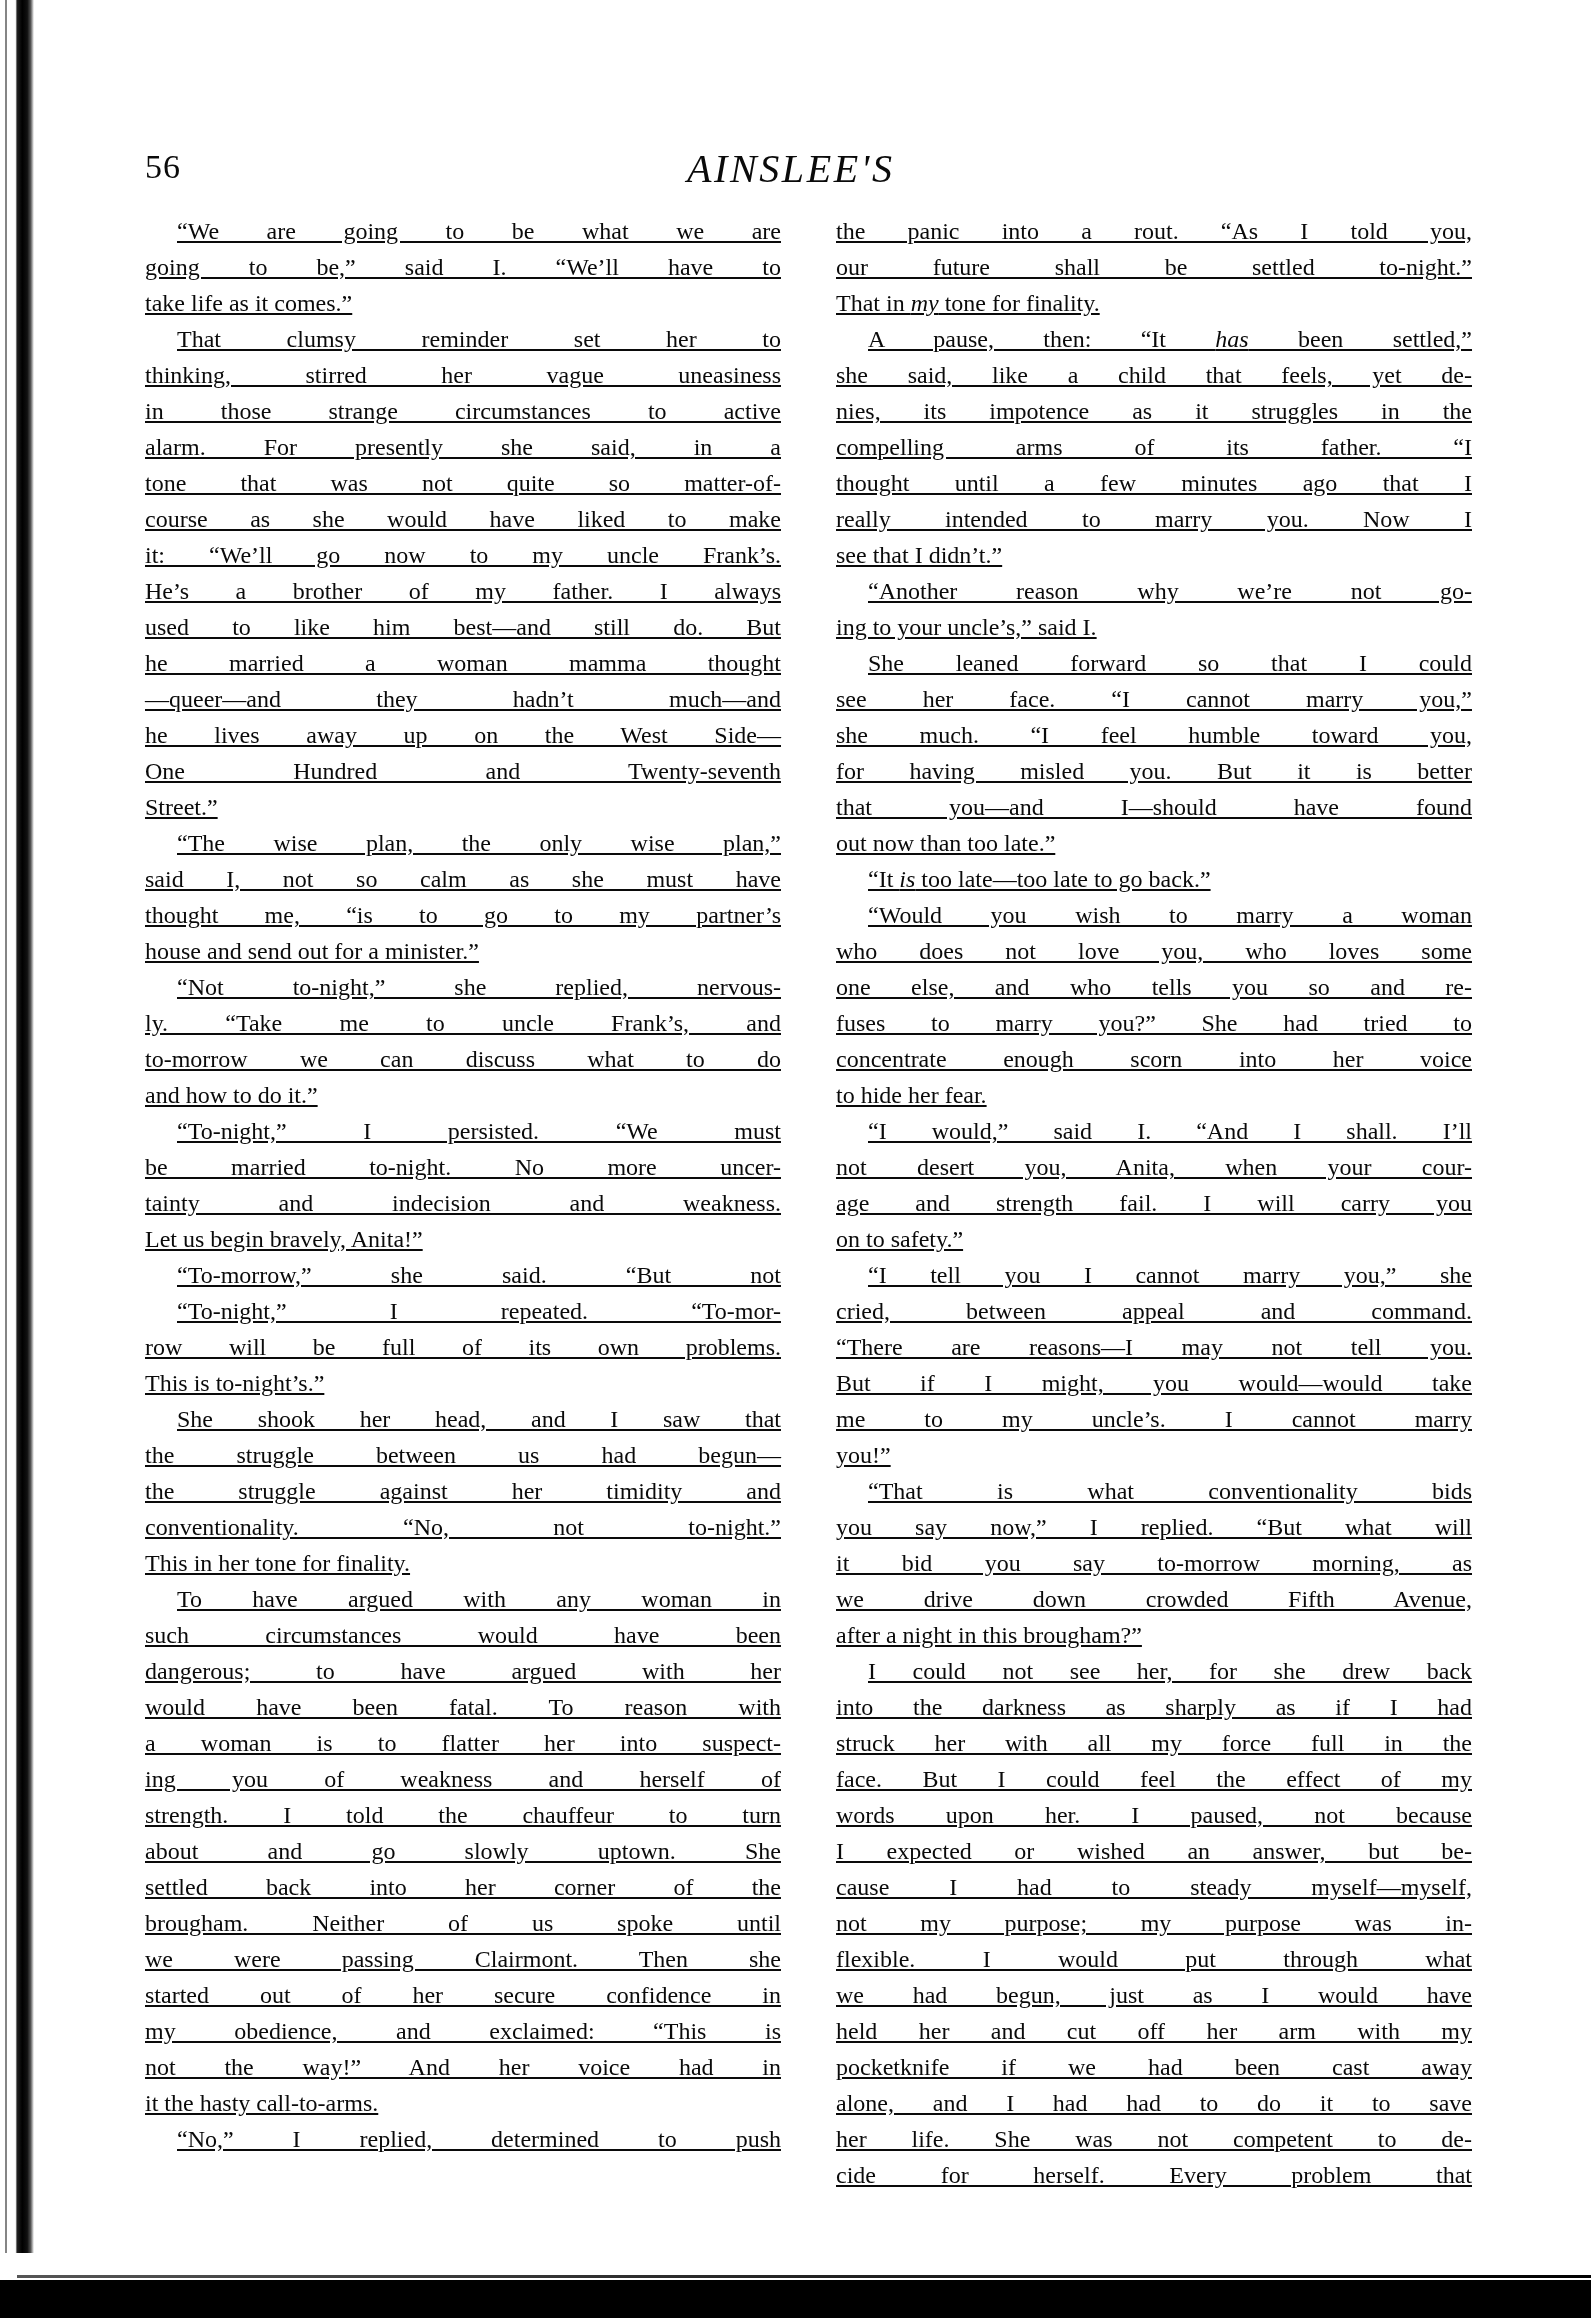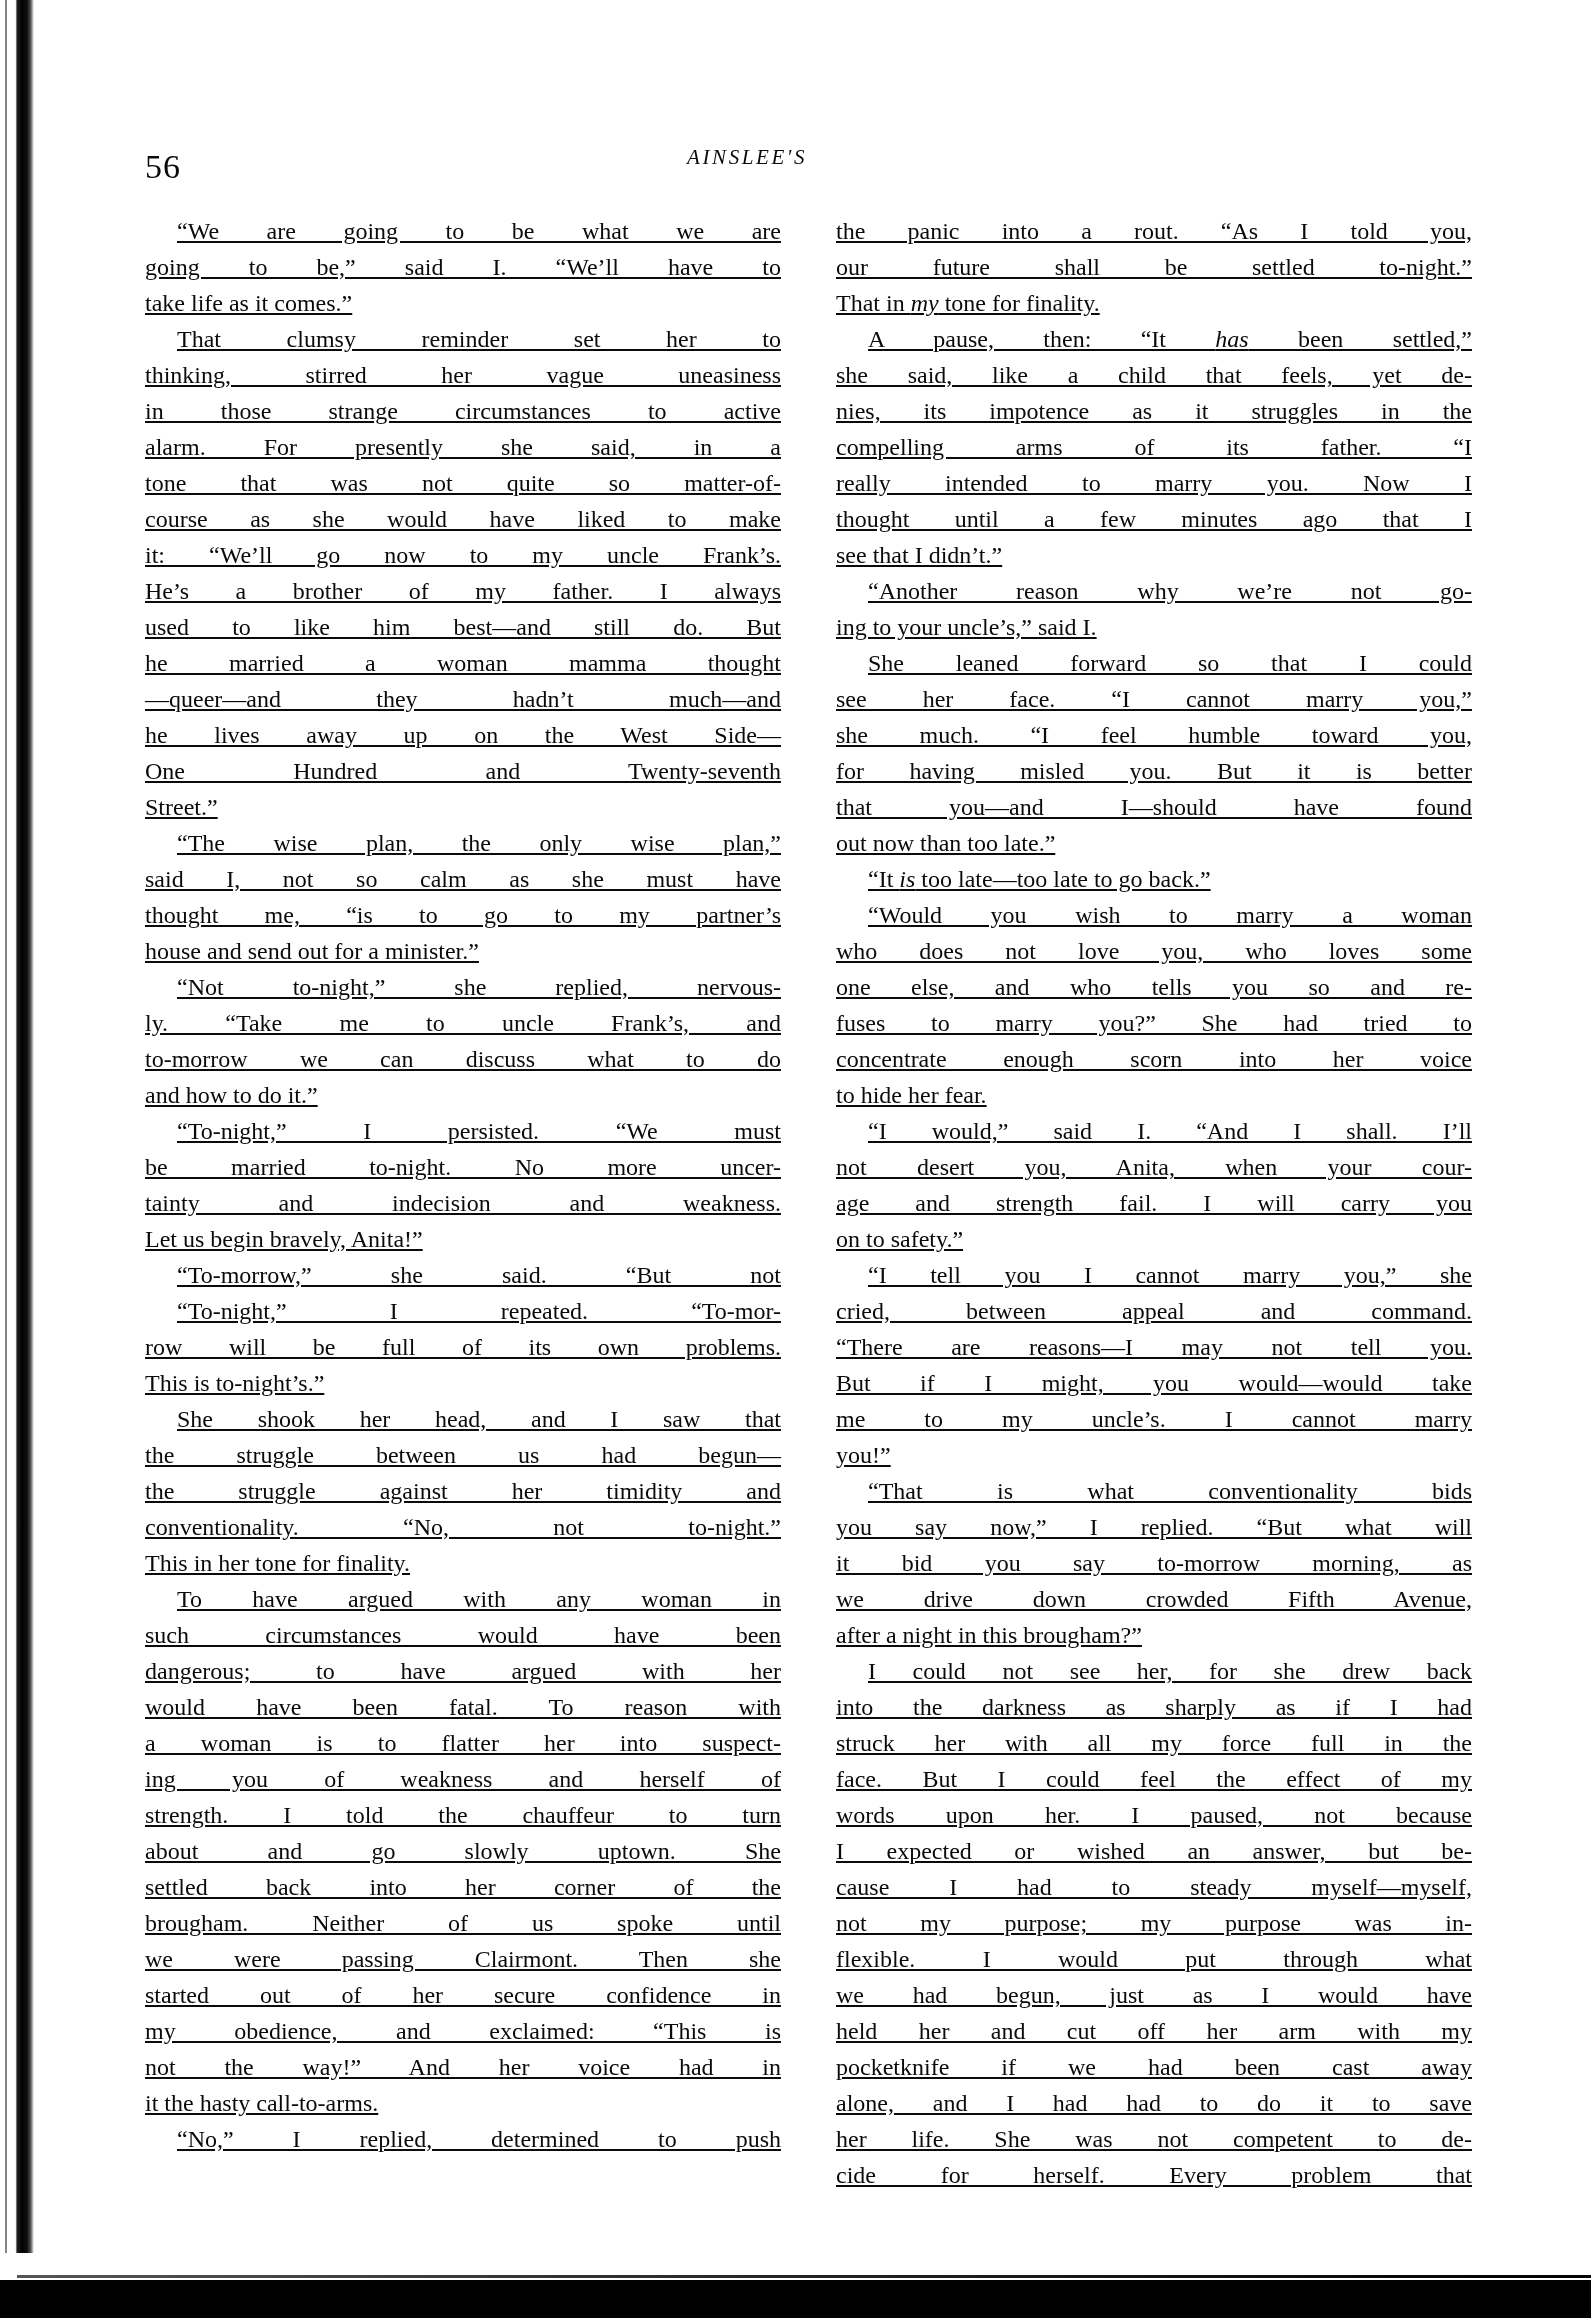--- a/index.html
+++ b/index.html
@@ -60,21 +60,21 @@
       position: absolute;
       left: 145px;
       top: 3.4px;
       font-size: 34px;
       letter-spacing: 0.9px;
     }
     .running-title {
       position: absolute;
       left: 687px;
       top: 0;
-      font-size: 21px;
+      font-size: 40px;
       font-style: italic;
       letter-spacing: 2.6px;
     }
     .column {
       position: absolute;
       top: 213px;
       width: 636px;
       font-size: 24px;
       line-height: 36px;
       text-align: justify;
@@ -166,22 +166,22 @@
     <span class="line indent">“No,” I replied, determined to push</span>
   </div>
 <div class="column col-right" id="col-1">
     <span class="line">the panic into a rout.  “As I told you,</span>
     <span class="line">our future shall be settled to-night.”</span>
     <span class="line last"><span>That in </span><em>my</em><span> tone for finality.</span></span>
     <span class="line indent"><span>A pause, then: “It </span><em>has</em><span> been settled,”</span></span>
     <span class="line">she said, like a child that feels, yet de-</span>
     <span class="line">nies, its impotence as it struggles in the</span>
     <span class="line">compelling arms of its father.  “I</span>
+    <span class="line">thought until a few minutes ago that I</span>
     <span class="line">really intended to marry you.  Now I</span>
-    <span class="line">thought until a few minutes ago that I</span>
     <span class="line last">see that I didn’t.”</span>
     <span class="line indent">“Another reason why we’re not go-</span>
     <span class="line last">ing to your uncle’s,” said I.</span>
     <span class="line indent">She leaned forward so that I could</span>
     <span class="line">see her face.  “I cannot marry you,”</span>
     <span class="line">she much.  “I feel humble toward you,</span>
     <span class="line">for having misled you.  But it is better</span>
     <span class="line">that you—and I—should have found</span>
     <span class="line last">out now than too late.”</span>
     <span class="line indent last"><span>“It </span><em>is</em><span> too late—too late to go back.”</span></span>

